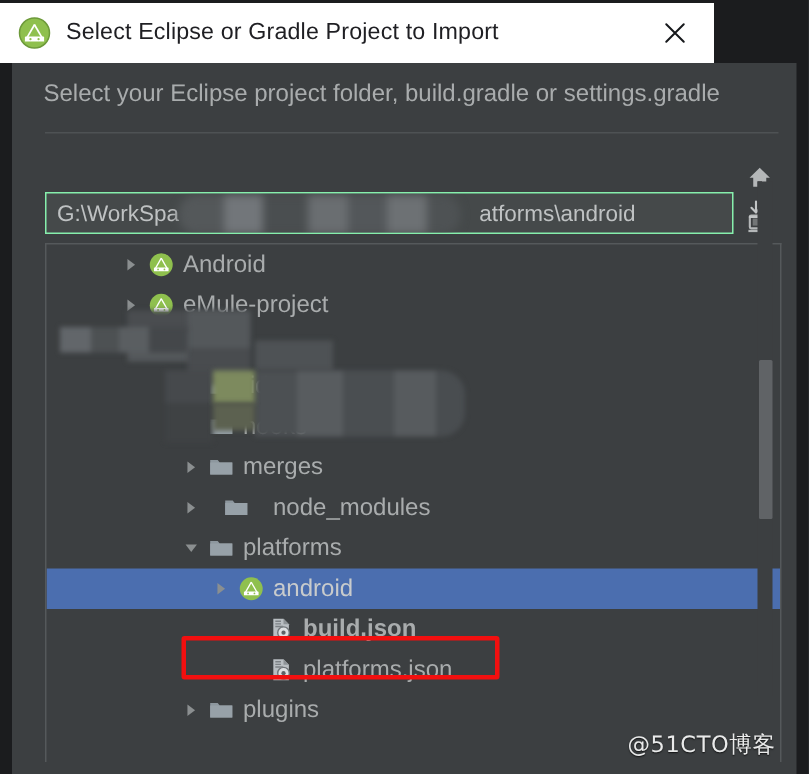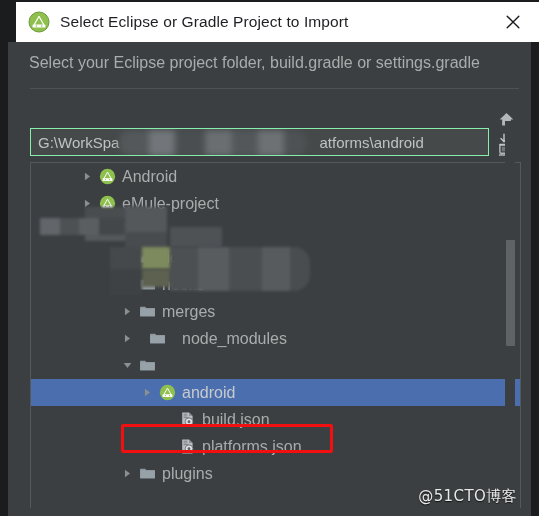--- a/index.html
+++ b/index.html
@@ -6,21 +6,21 @@
   body{
     width:539px;height:516px;overflow:hidden;
     background:#1b1c1e;
     font-family:"Liberation Sans","DejaVu Sans",sans-serif;
     -webkit-font-smoothing:antialiased;
   }
   .screen{position:relative;width:539px;height:516px;background:#1b1c1e;}
 
   
   .titlebar{
-    position:absolute;left:16px;top:2px;width:523px;height:40px;
+    position:absolute;left:0;top:2px;width:476px;height:40px;
     background:#ffffff;display:flex;align-items:center;
   }
   .title-icon{margin-left:12px;width:22px;height:22px;flex:0 0 auto;}
   .title-text{
     margin-left:10px;color:#1f1f23;font-size:15.5px;letter-spacing:.1px;
     white-space:nowrap;
   }
   .title-close{
     margin-left:auto;margin-right:14px;width:24px;height:24px;
     display:flex;align-items:center;justify-content:center;cursor:pointer;
@@ -414,40 +414,41 @@
           <div class="row" style="padding-left: 90px;">
             <span class="arrow">
               <svg viewBox="0 0 13 13" width="11" height="11">
                 <path d="M2 3.5 L11 3.5 L6.5 9.5 Z" fill="#8b8f90"></path>
               </svg>
             </span>
             <span class="ricon"><svg viewBox="0 0 18 18" width="17" height="17">
                 <path d="M1.2 3.9 h5.3 l1.4 1.7 h8.9 v8.5 h-15.6 z" fill="#8d979e"></path>
                 <path d="M1.2 5.6 h15.6 v8.5 h-15.6 z" fill="#97a1a8"></path>
               </svg></span>
+            <span class="rlabel">platforms</span>
           </div>
           <div class="row sel" style="padding-left: 110px;">
             <span class="arrow">
               <svg viewBox="0 0 13 13" width="11" height="11">
                 <path d="M3.5 2 L9.5 6.5 L3.5 11 Z" fill="#8b8f90"></path>
               </svg>
             </span>
             <span class="ricon"><svg viewBox="0 0 20 20" width="17" height="17">
                 <circle cx="10" cy="10" r="9" fill="#8fc04e"></circle>
                 <g fill="#ffffff">
                   <path d="M5.1 12.4 L9.6 4.6 L10.5 5.1 L6.0 12.9 Z"></path>
                   <path d="M14.9 12.4 L10.4 4.6 L9.5 5.1 L14.0 12.9 Z"></path>
                   <path d="M4.8 12.2 h10.4 a0.55 .55 0 0 1 .55 .55 v2.4 H4.25 v-2.4 a0.55 .55 0 0 1 .55 -.55 z"></path>
                 </g>
                 <circle cx="7.5" cy="13.7" r="0.7" fill="#8fc04e"></circle>
                 <circle cx="12.5" cy="13.7" r="0.7" fill="#8fc04e"></circle>
               </svg></span>
             <span class="rlabel">android</span>
           </div>
-          <div class="row" style="padding-left: 130px;">
+          <div class="row" style="padding-left: 130px; font-weight: bold;">
             <span class="arrow none"></span>
             <span class="ricon"><svg viewBox="0 0 18 18" width="17" height="17">
                 <path d="M3.4 1.6 h7.2 l3.8 3.8 v11 h-11 z" fill="#b9bec2"></path>
                 <path d="M10.6 1.6 l3.8 3.8 h-3.8 z" fill="#8d9296"></path>
                 <circle cx="10.6" cy="11.4" r="4.1" fill="#dcdfe1" stroke="#6f7478" stroke-width="1"></circle>
                 <circle cx="10.6" cy="11.4" r="1.5" fill="#5d6266"></circle>
                 <path d="M4.8 3.4 h4 M4.8 5.2 h4 M4.8 7.0 h5.4" stroke="#7c8185" stroke-width="1"></path>
               </svg></span>
             <span class="rlabel">build.json</span>
           </div>

